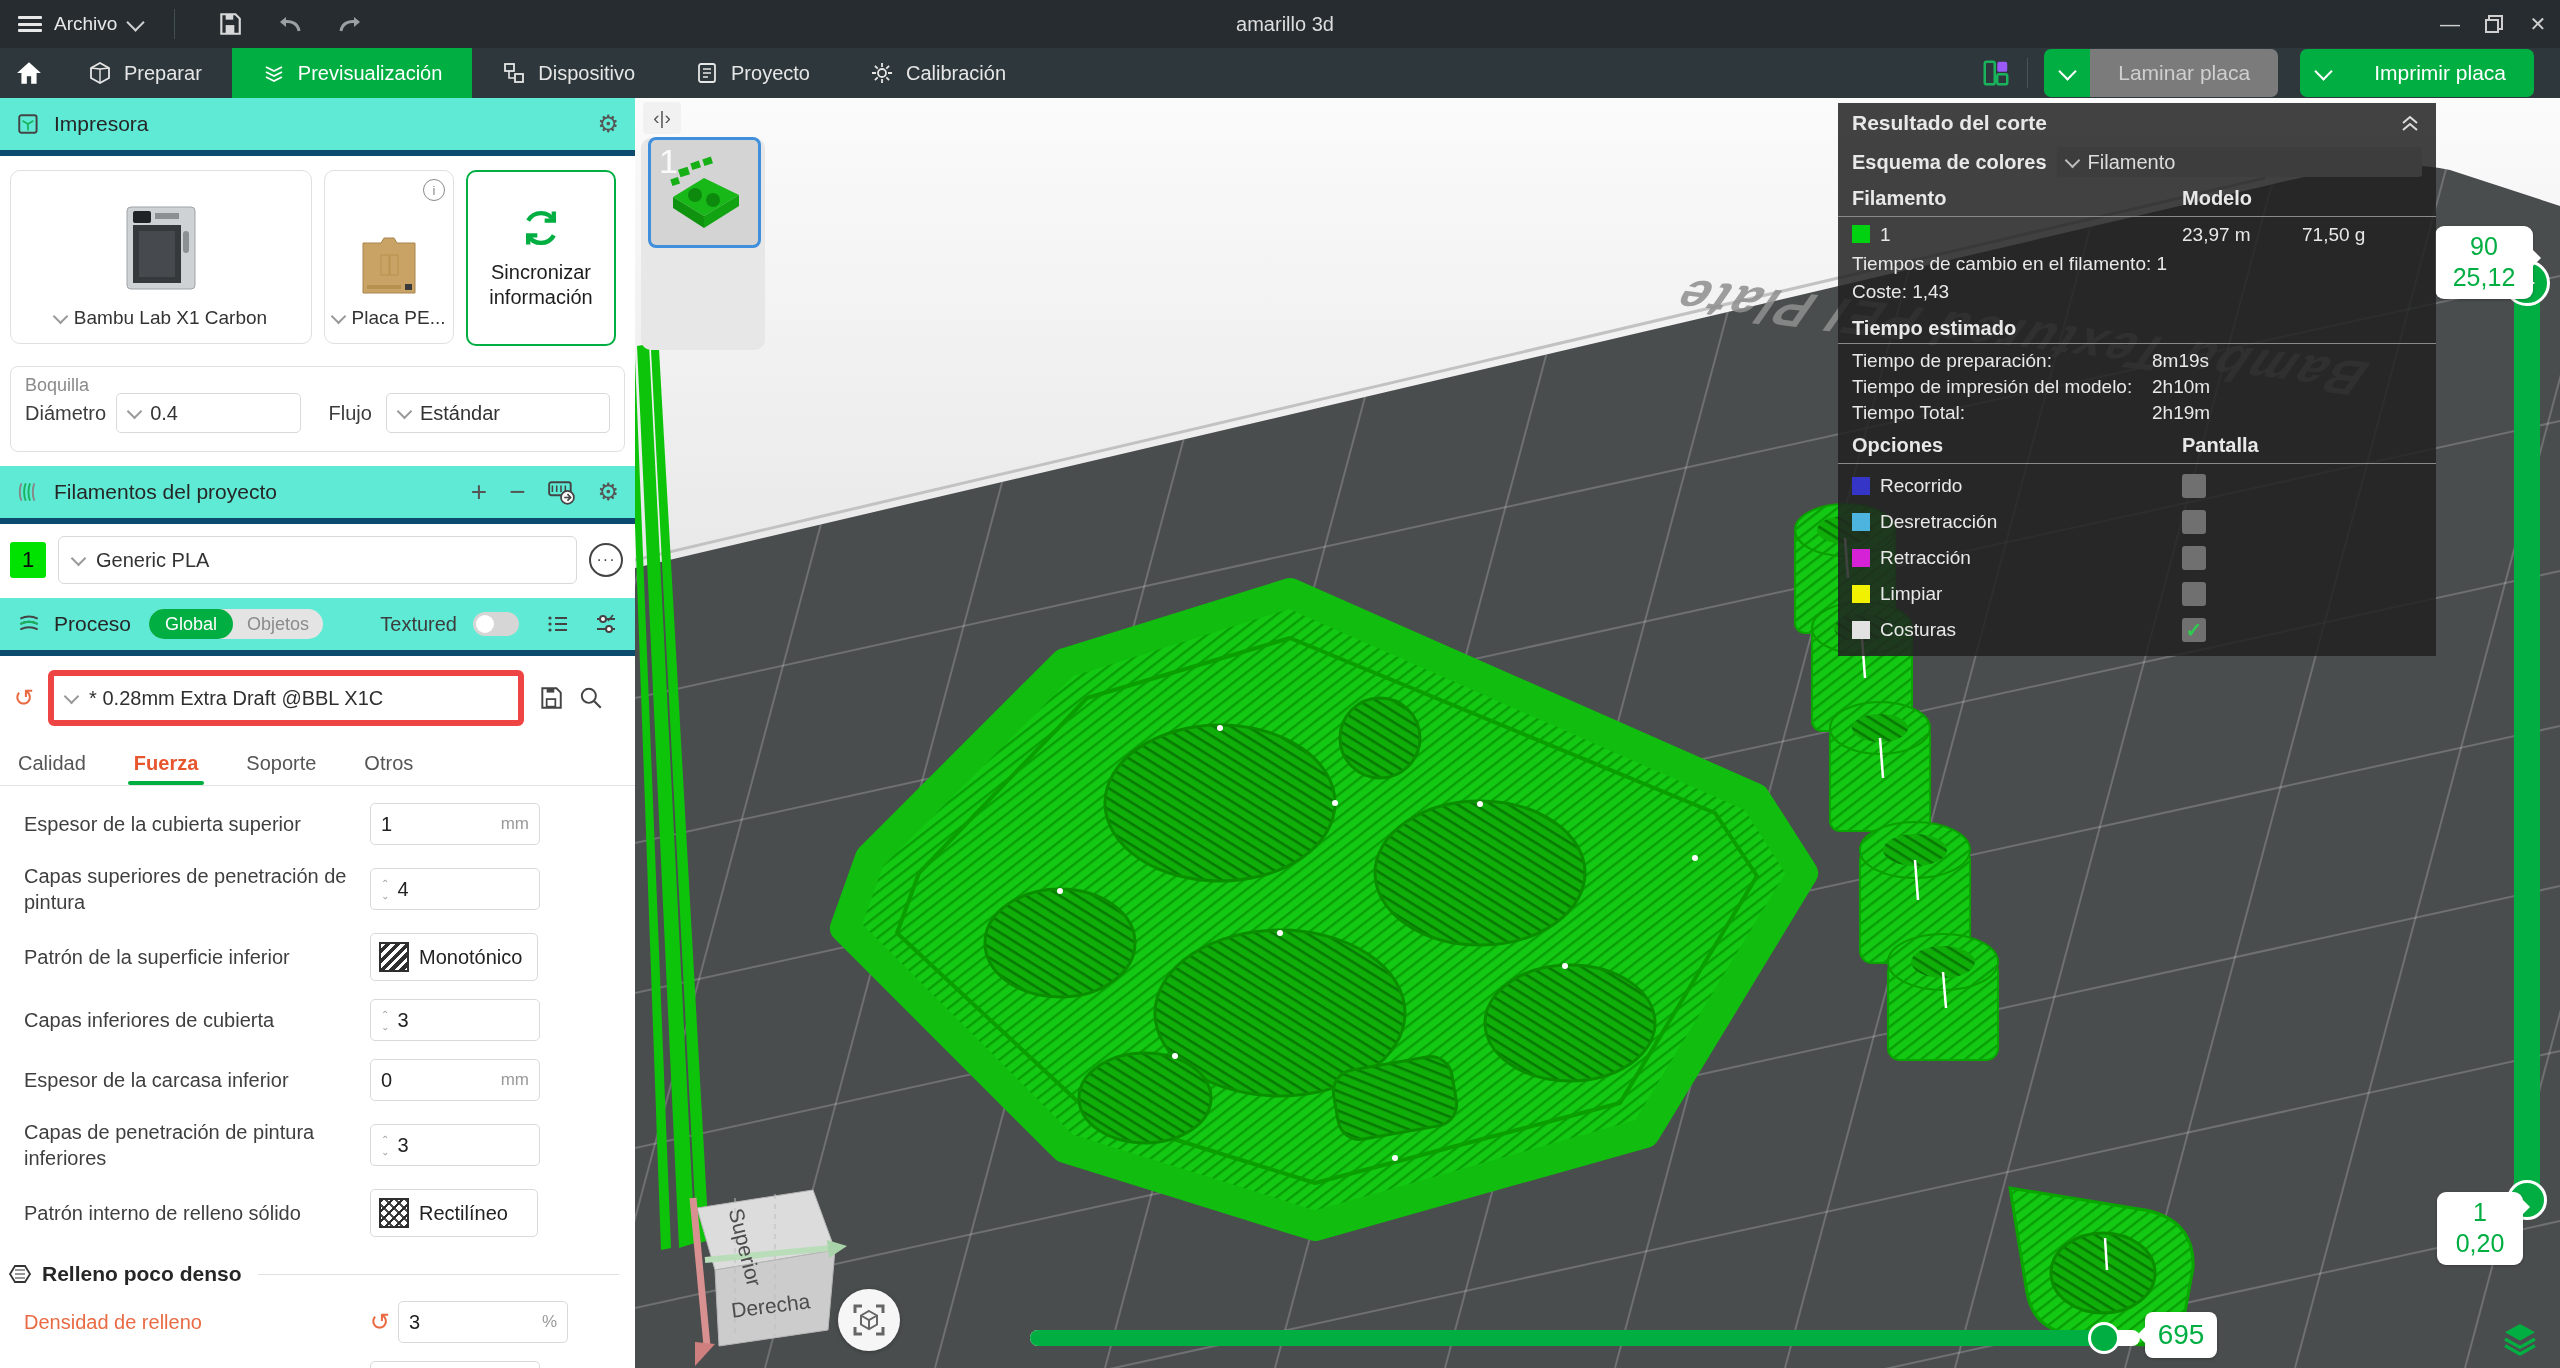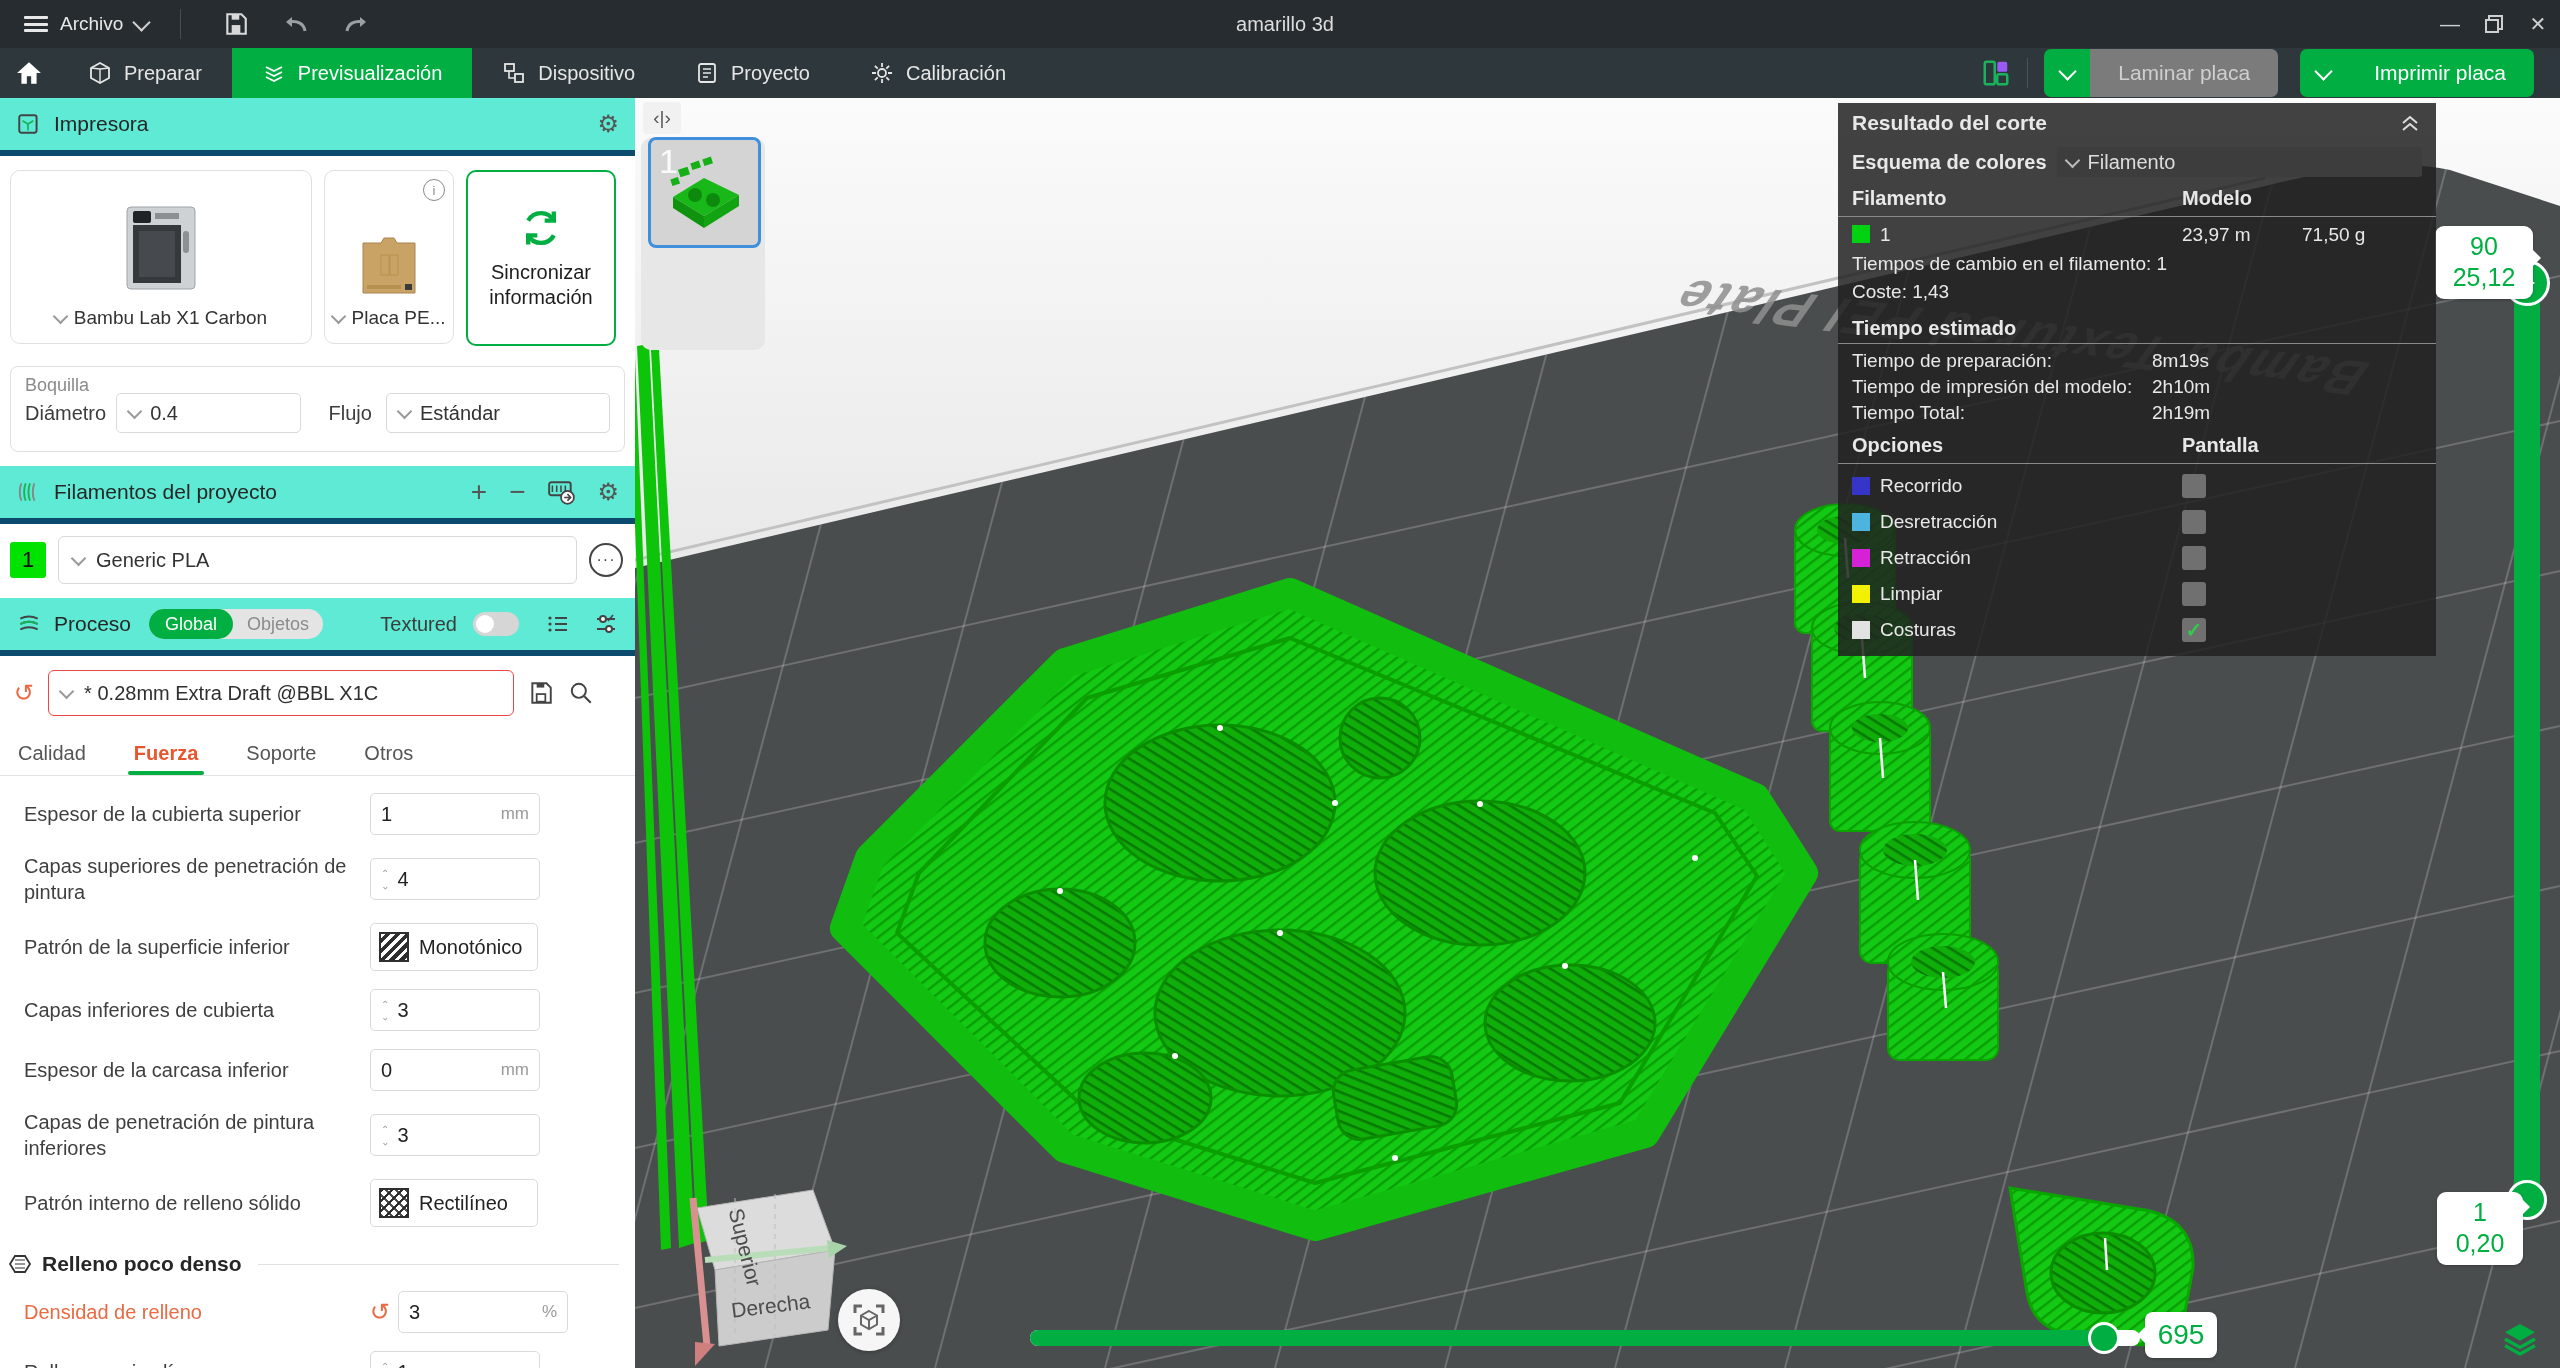--- a/index.html
+++ b/index.html
@@ -3,21 +3,21 @@
 <meta charset="utf-8">
 <style>
   html,body{margin:0;padding:0;background:#222;}
   .screen{position:relative;width:2560px;height:1368px;overflow:hidden;
     font-family:"Liberation Sans",sans-serif;background:#fff;-webkit-font-smoothing:antialiased;}
   svg{display:block;}
 
   
   .titlebar{position:absolute;left:0;top:0;width:2560px;height:48px;background:#262c30;
     display:flex;align-items:center;color:#e8e8e8;}
-  .tb-left{display:flex;align-items:center;gap:14px;padding-left:24px;}
+  .tb-left{display:flex;align-items:center;gap:14px;padding-left:18px;}
   .hamburger{width:24px;height:16px;display:flex;flex-direction:column;justify-content:space-between;}
   .hamburger span{height:3px;background:#e8e8e8;border-radius:1px;}
   .tb-menu-label{font-size:19px;}
   .chev{width:11px;height:11px;border-right:2px solid #cfcfcf;border-bottom:2px solid #cfcfcf;
     transform:rotate(45deg);margin-top:-4px;}
   .tb-sep{width:1px;height:30px;background:#44504f;margin:0 18px;}
   .tb-icon{width:34px;height:34px;display:flex;align-items:center;justify-content:center;margin:0 6px;}
   .tb-title{position:absolute;left:10px;right:0;text-align:center;font-size:20px;color:#dddddd;pointer-events:none;}
   .tb-win{position:absolute;right:0;top:0;height:48px;display:flex;align-items:center;}
   .win-btn{width:44px;height:48px;display:flex;align-items:center;justify-content:center;color:#cfcfcf;font-size:20px;}
@@ -74,21 +74,21 @@
     justify-content:center;font-size:16px;color:#444;letter-spacing:1px;}
   .pill{display:flex;align-items:center;background:#e4e4e4;border-radius:15px;height:30px;margin-left:6px;}
   .pill .on{background:#00AE42;color:#fff;border-radius:15px;height:30px;display:flex;align-items:center;
     padding:0 16px;font-size:18px;}
   .pill .off{color:#8b8b8b;padding:0 14px;font-size:18px;}
   .avanzar{margin-left:auto;font-size:20px;color:#3c3c3c;}
   .toggle{width:46px;height:24px;background:#d6d6d6;border-radius:12px;position:relative;margin:0 4px;}
   .toggle .knob{position:absolute;left:3px;top:3px;width:18px;height:18px;border-radius:50%;background:#fff;}
   .preset-row{display:flex;align-items:center;gap:14px;padding:14px 14px 10px 14px;}
   .reset-ic{color:#E96A43;font-size:24px;line-height:1;transform:scaleX(-1);}
-  .preset-sel{width:440px;height:44px;border:1px solid #ef4444;border-radius:6px;display:flex;
+  .preset-sel{width:440px;height:44px;border:6px solid #ef4444;border-radius:6px;display:flex;
     align-items:center;gap:12px;padding:0 12px;font-size:20px;color:#2f2f2f;white-space:nowrap;overflow:hidden;}
   .ptabs{display:flex;gap:44px;padding:10px 16px 0 16px;border-bottom:1px solid #e3e3e3;}
   .ptab{font-size:20px;color:#555;padding:6px 2px 10px 2px;position:relative;}
   .ptab.active{color:#E8562E;font-weight:bold;}
   .ptab.active::after{content:"";position:absolute;left:-4px;right:-4px;bottom:0;height:4px;background:#00AE42;border-radius:2px;}
   .params{position:relative;height:628px;overflow:hidden;padding-top:8px;}
   .prow{display:flex;align-items:center;padding:9px 0 9px 24px;}
   .plabel{width:338px;font-size:20px;color:#3f3f3f;line-height:1.3;padding-right:8px;}
   .plabel.mod{color:#E96A43;}
   .pctrl{display:flex;align-items:center;gap:8px;}

